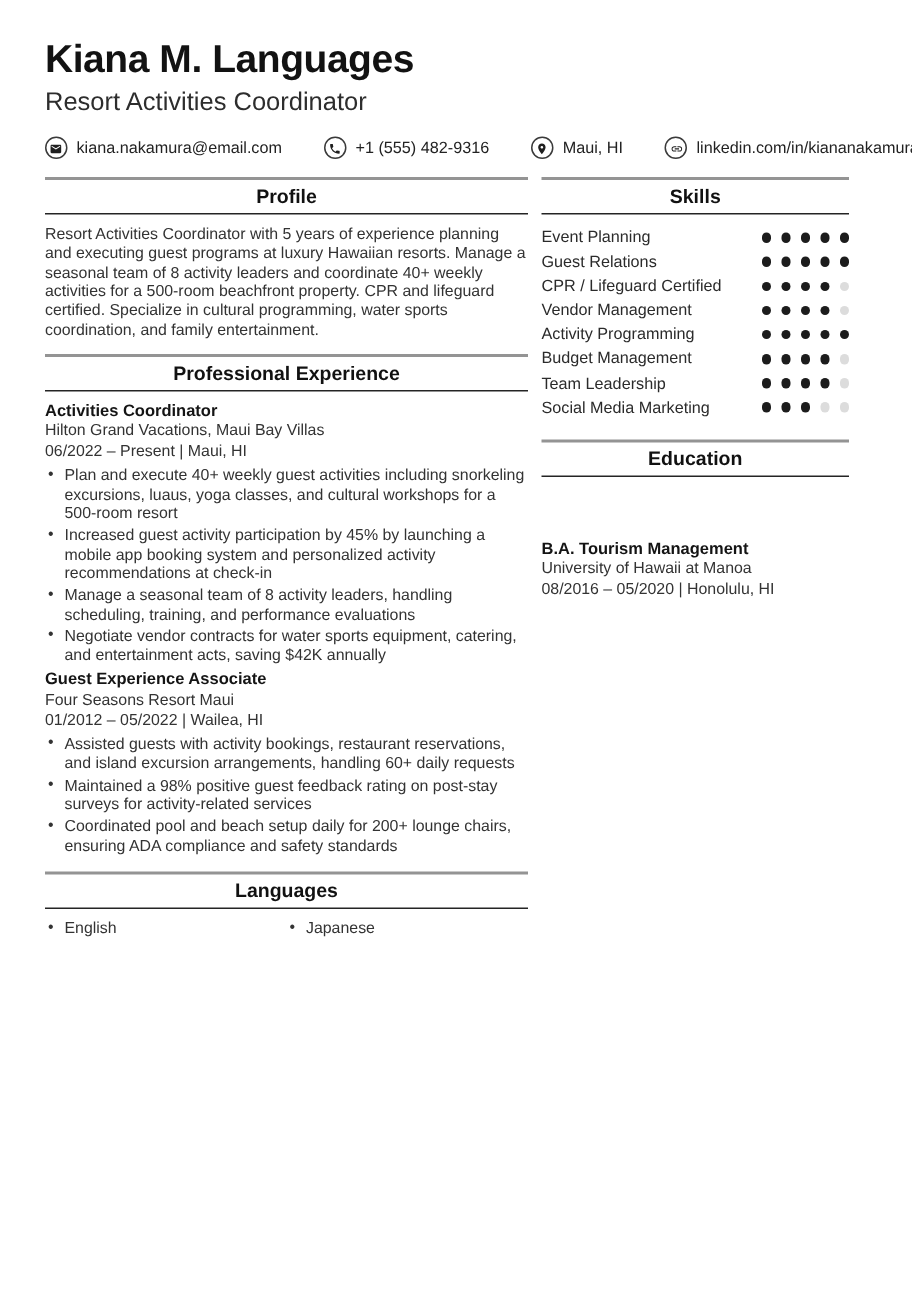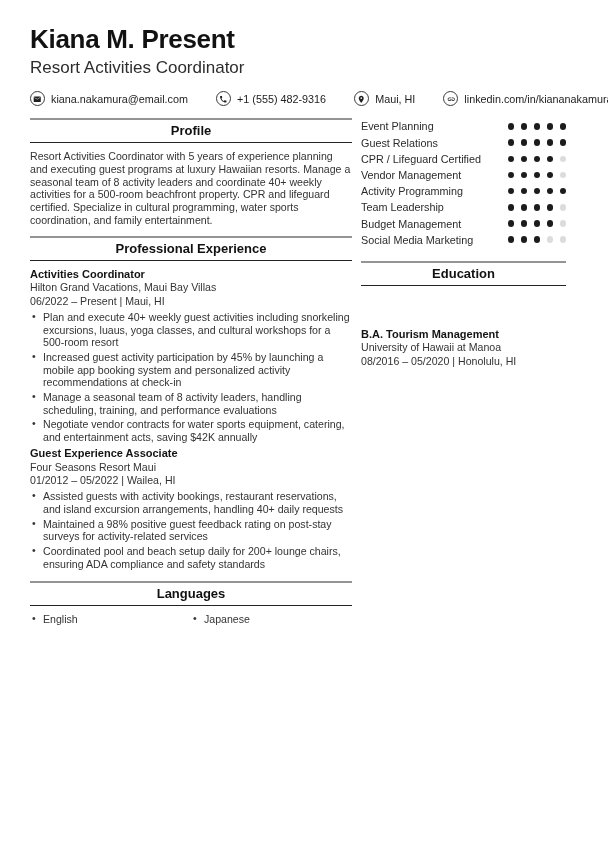--- a/index.html
+++ b/index.html
@@ -70,21 +70,21 @@
   
   .edu .degree { font-size:11px; font-weight:bold; color:#141414; line-height:1.3;margin-top:41px; }
   .edu .line   { font-size:10.6px; line-height:1.3; color:#333333; }
 </style>
 </head>
 <body>
 
 <div class="page">
 
   <header>
-    <h1 class="name">Kiana M. Present</h1>
+    <h1 class="name">Kiana M. Languages</h1>
     <div class="subtitle">Resort Activities Coordinator</div>
     <div class="contact-row" id="contact-row">
         <span class="contact-item">
           <span class="cicon">
             <svg viewBox="0 0 24 24">
               <path d="M20 4H4c-1.1 0-1.99.9-1.99 2L2 18c0 1.1.9 2 2 2h16c1.1 0 2-.9 2-2V6c0-1.1-.9-2-2-2zm0 4l-8 5-8-5V6l8 5 8-5v2z"></path>
             </svg>
           </span>
           <span>kiana.nakamura@email.com</span>
         </span>
@@ -140,21 +140,21 @@
                 <li>Increased guest activity participation by 45% by launching a mobile app booking system and personalized activity recommendations at check-in</li>
                 <li>Manage a seasonal team of 8 activity leaders, handling scheduling, training, and performance evaluations</li>
                 <li>Negotiate vendor contracts for water sports equipment, catering, and entertainment acts, saving $42K annually</li>
               </ul>
             </div>
             <div class="job">
               <div class="job-title">Guest Experience Associate</div>
               <div class="job-sub">Four Seasons Resort Maui</div>
               <div class="job-sub">01/2012 – 05/2022 | Wailea, HI</div>
               <ul class="bullets">
-                <li>Assisted guests with activity bookings, restaurant reservations, and island excursion arrangements, handling 40+ daily requests</li>
+                <li>Assisted guests with activity bookings, restaurant reservations, and island excursion arrangements, handling 60+ daily requests</li>
                 <li>Maintained a 98% positive guest feedback rating on post-stay surveys for activity-related services</li>
                 <li>Coordinated pool and beach setup daily for 200+ lounge chairs, ensuring ADA compliance and safety standards</li>
               </ul>
             </div>
           </div>
       </section>
 
       <section style="margin-top:11px;">
         <div class="sec-head">
           <span>Languages</span>
@@ -163,20 +163,23 @@
             <div class="lang-item">English</div>
             <div class="lang-item">Japanese</div>
           </div>
       </section>
 
     </div>
 
     <div class="col-right">
 
       <section>
+        <div class="sec-head">
+          <span>Skills</span>
+        </div>
         <div id="skills">
             <div class="skill-row">
               <span>Event Planning</span>
               <span class="dots">
                 <span class="dot filled"></span>
                 <span class="dot filled"></span>
                 <span class="dot filled"></span>
                 <span class="dot filled"></span>
                 <span class="dot filled"></span>
               </span>
@@ -215,31 +218,31 @@
               <span>Activity Programming</span>
               <span class="dots">
                 <span class="dot filled"></span>
                 <span class="dot filled"></span>
                 <span class="dot filled"></span>
                 <span class="dot filled"></span>
                 <span class="dot filled"></span>
               </span>
             </div>
             <div class="skill-row">
+              <span>Budget Management</span>
+              <span class="dots">
+                <span class="dot filled"></span>
+                <span class="dot filled"></span>
+                <span class="dot filled"></span>
+                <span class="dot filled"></span>
+                <span class="dot empty"></span>
+              </span>
+            </div>
+            <div class="skill-row">
               <span>Team Leadership</span>
-              <span class="dots">
-                <span class="dot filled"></span>
-                <span class="dot filled"></span>
-                <span class="dot filled"></span>
-                <span class="dot filled"></span>
-                <span class="dot empty"></span>
-              </span>
-            </div>
-            <div class="skill-row">
-              <span>Budget Management</span>
               <span class="dots">
                 <span class="dot filled"></span>
                 <span class="dot filled"></span>
                 <span class="dot filled"></span>
                 <span class="dot filled"></span>
                 <span class="dot empty"></span>
               </span>
             </div>
             <div class="skill-row">
               <span>Social Media Marketing</span>

